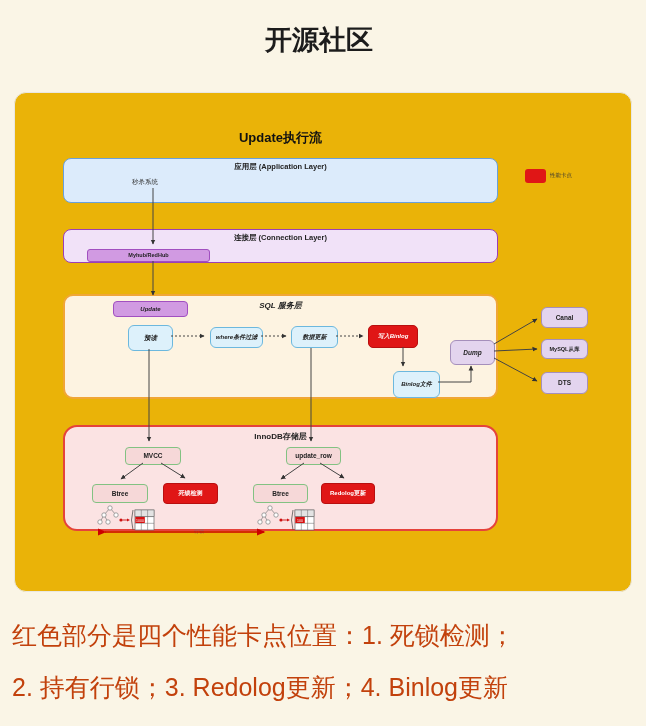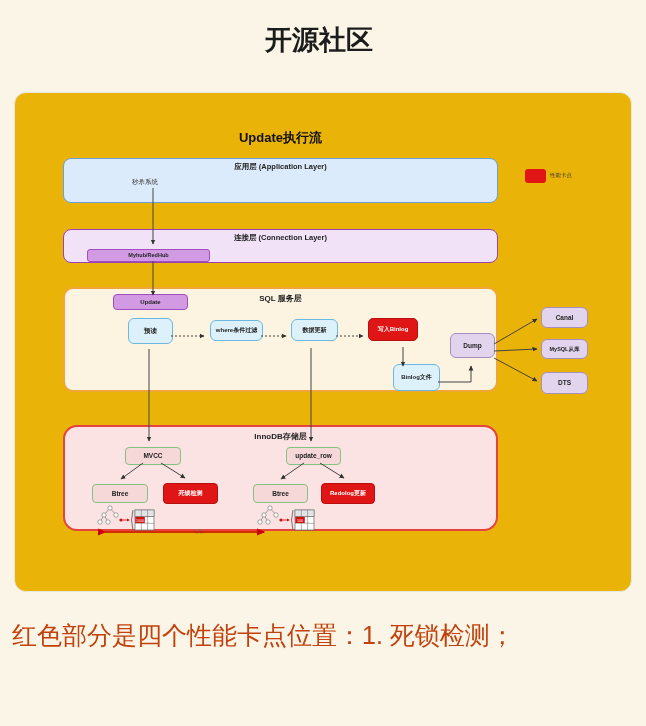--- a/index.html
+++ b/index.html
@@ -22,21 +22,21 @@
     position:absolute;left:48px;top:36px;width:435px;
     text-align:center;font-size:13px;font-weight:bold;color:#111;
   }
   .layer{position:absolute;box-sizing:border-box;}
   .layer-title{
     position:absolute;top:3px;left:0;right:0;text-align:center;
     font-weight:bold;font-size:7.5px;color:#222;
   }
   .app-layer{left:48px;top:65px;width:435px;height:45px;background:#dcebfb;border:1.5px solid #69a0dc;border-radius:8px;}
   .conn-layer{left:48px;top:136px;width:435px;height:34px;background:#f1e2f8;border:1.5px solid #9b40b6;border-radius:8px;}
-  .sql-layer{left:48px;top:194px;width:435px;height:105px;background:#fdf3e1;border:2px solid #f0a637;border-radius:10px;}
+  .sql-layer{left:48px;top:201px;width:435px;height:105px;background:#fdf3e1;border:2px solid #f0a637;border-radius:10px;font-style:italic;}
   .sql-layer .layer-title{top:4px;font-size:8px;}
   .innodb-layer{left:48px;top:332px;width:435px;height:106px;background:#fbe3e3;border:2px solid #e5433b;border-radius:14px;}
   .innodb-layer .layer-title{top:4px;font-size:8px;}
   .node{
     position:absolute;box-sizing:border-box;display:flex;align-items:center;justify-content:center;
     font-weight:bold;color:#222;text-align:center;line-height:1.1;
   }
   .plain-label{position:absolute;font-size:6.5px;color:#333;text-align:center;}
   .blue-node{background:#ddf1fb;border:1px solid #6cb8de;border-radius:6px;font-size:6px;}
   .red-node{background:#e01616;border:1px solid #b80f0f;border-radius:5px;font-size:6px;color:#ffffff;}
@@ -186,13 +186,14 @@
       <line x1="289" y1="370" x2="266" y2="386" marker-end="url(#ah)"></line>
       <line x1="305" y1="370" x2="329" y2="385" marker-end="url(#ah)"></line>
     </g>
     <line x1="90" y1="439" x2="249" y2="439" stroke="#cc0000" stroke-width="1.4" marker-start="url(#rah)" marker-end="url(#rah)"></line>
   </svg>
 
 </div>
 
 <div class="caption">
   <div>红色部分是四个性能卡点位置：1. 死锁检测；</div>
+  <div>2. 持有行锁；3. Redolog更新；4. Binlog更新</div>
 </div>
 
 </body></html>

